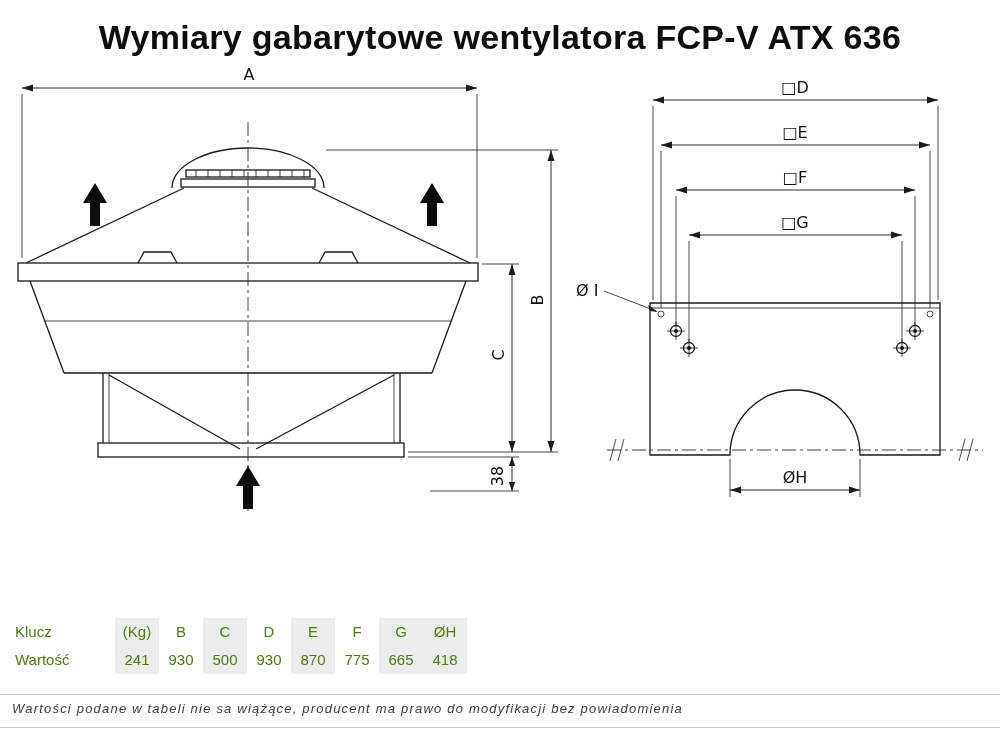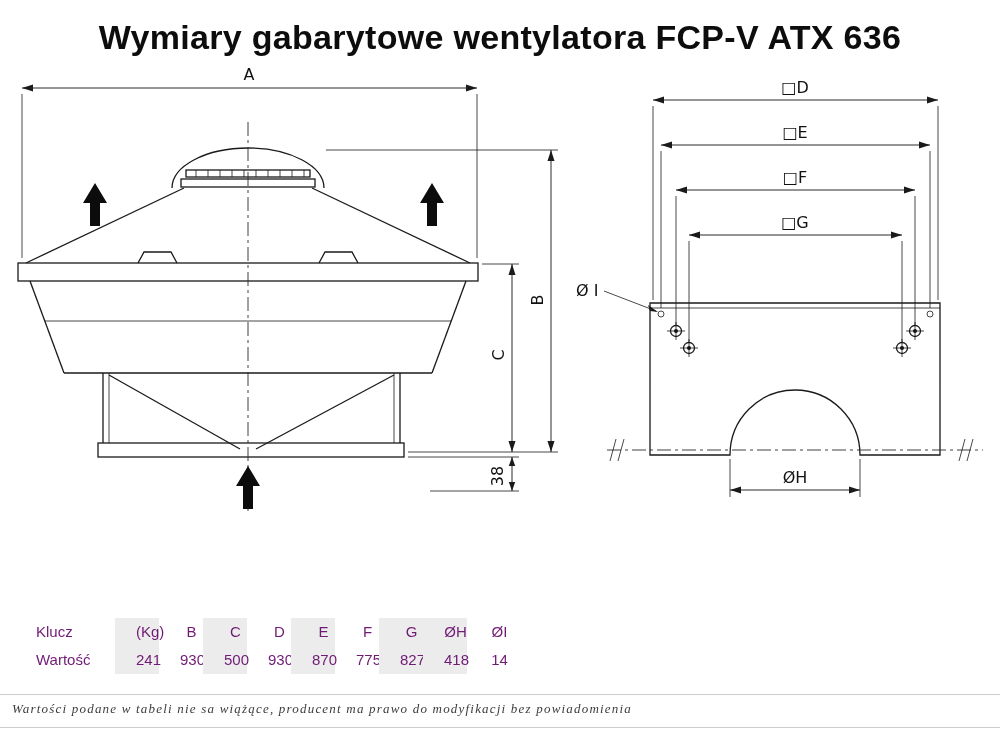--- a/index.html
+++ b/index.html
@@ -21,30 +21,30 @@
   .cl   { stroke:#2a2a2a; stroke-width:0.9; fill:none; stroke-dasharray:14 4 3 4; }
   .ah   { fill:#1a1a1a; stroke:none; }
   .solid{ fill:#0c0c0c; stroke:none; }
   .dimtext { font-family:"DejaVu Sans", sans-serif; font-size:16px; fill:#111; }
 
   
   .dim-table { position:absolute; left:10px; top:618px; display:flex; }
   .tcol { width:44px; text-align:center; }
   .tcol.labels { width:105px; text-align:left; }
   .tcol.labels .tcell { padding-left:5px; }
-  .tcell { height:28px; line-height:28px; font-size:15px; color:#701a75; white-space:nowrap;margin-left:21px; }
+  .tcell { height:28px; line-height:28px; font-size:15px; color:#4d7c0f; white-space:nowrap; }
   .tcol.shaded { background:#ececec; }
 
   
   .footer-line { position:absolute; left:0; width:1000px; height:0; border-top:1px solid #cccccc; }
   .f1 { top:694px; }
   .f2 { top:727px; }
   .disclaimer {
     position:absolute; left:12px; top:701px;
-    font-family:Liberation Serif, serif; font-style:italic;
+    font-family:Liberation Sans, sans-serif; font-style:italic;
     font-size:13px; letter-spacing:1.2px; color:#3c3c3c; white-space:nowrap;
   }
 </style>
 </head>
 <body>
 
 <div class="page">
 
   <div class="title">Wymiary gabarytowe wentylatora FCP-V ATX 636</div>
 
@@ -240,29 +240,25 @@
     <div class="tcol shaded">
       <div class="tcell">E</div>
       <div class="tcell">870</div>
     </div>
     <div class="tcol">
       <div class="tcell">F</div>
       <div class="tcell">775</div>
     </div>
     <div class="tcol shaded">
       <div class="tcell">G</div>
-      <div class="tcell">827</div>
+      <div class="tcell">665</div>
     </div>
     <div class="tcol shaded">
       <div class="tcell">ØH</div>
       <div class="tcell">418</div>
-    </div>
-    <div class="tcol">
-      <div class="tcell">ØI</div>
-      <div class="tcell">14</div>
     </div>
   </div>
 
   <div class="footer-line f1"></div>
   <div class="disclaimer">Wartości podane w tabeli nie sa wiążące, producent ma prawo do modyfikacji bez powiadomienia</div>
   <div class="footer-line f2"></div>
 
 </div>
 
 </body></html>

